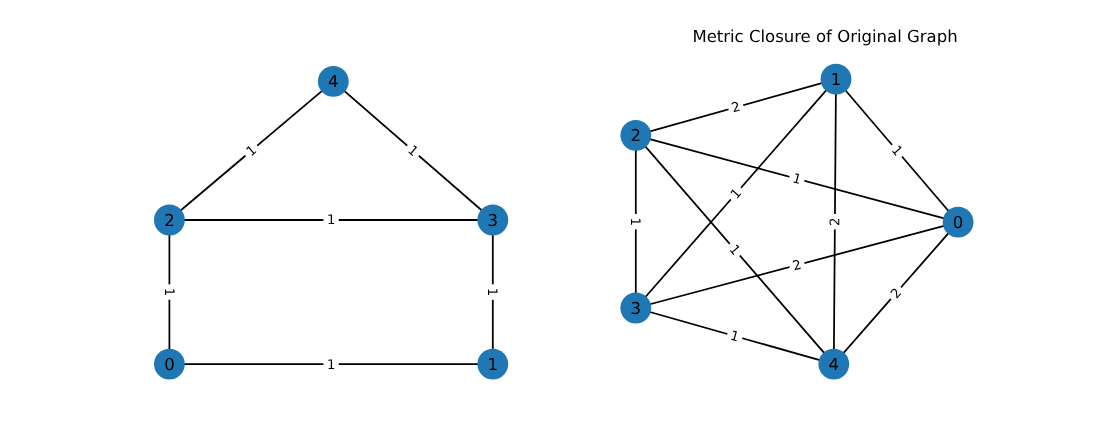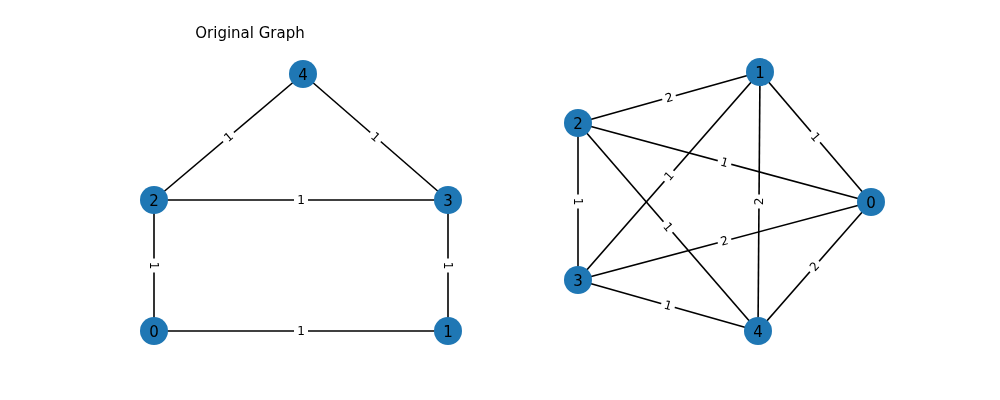--- a/index.html
+++ b/index.html
@@ -63,22 +63,22 @@
   }
   .label-bg {
     fill: #ffffff;
   }
 </style>
 </head>
 <body>
 
 <div id="figure">
 
-  <div class="panel-title" id="title-left">Original Graph</div>
 
+  <div class="panel-title" id="title-right">Metric Closure of Original Graph</div>
 
   <svg class="graph-canvas" id="graph-svg" viewBox="0 0 1000 400" xmlns="http://www.w3.org/2000/svg">
     <g id="edges-layer">
         <line x1="303" y1="74" x2="154" y2="200" class="edge-line"></line>
         <line x1="303" y1="74" x2="448" y2="200" class="edge-line"></line>
         <line x1="154" y1="200" x2="448" y2="200" class="edge-line"></line>
         <line x1="154" y1="200" x2="154" y2="331" class="edge-line"></line>
         <line x1="448" y1="200" x2="448" y2="331" class="edge-line"></line>
         <line x1="154" y1="331" x2="448" y2="331" class="edge-line"></line>
         <line x1="578" y1="123" x2="760" y2="72" class="edge-line"></line>

